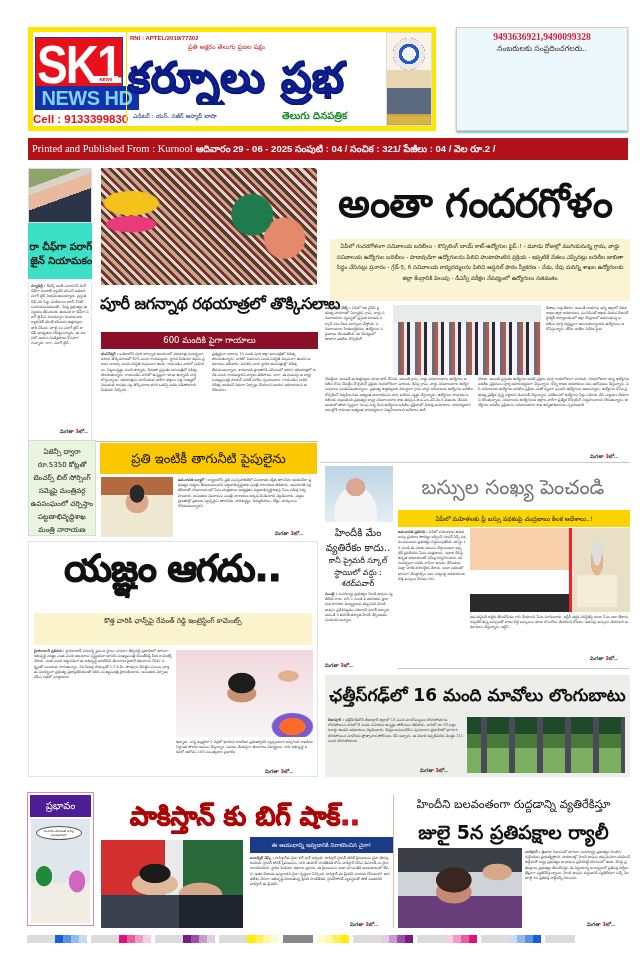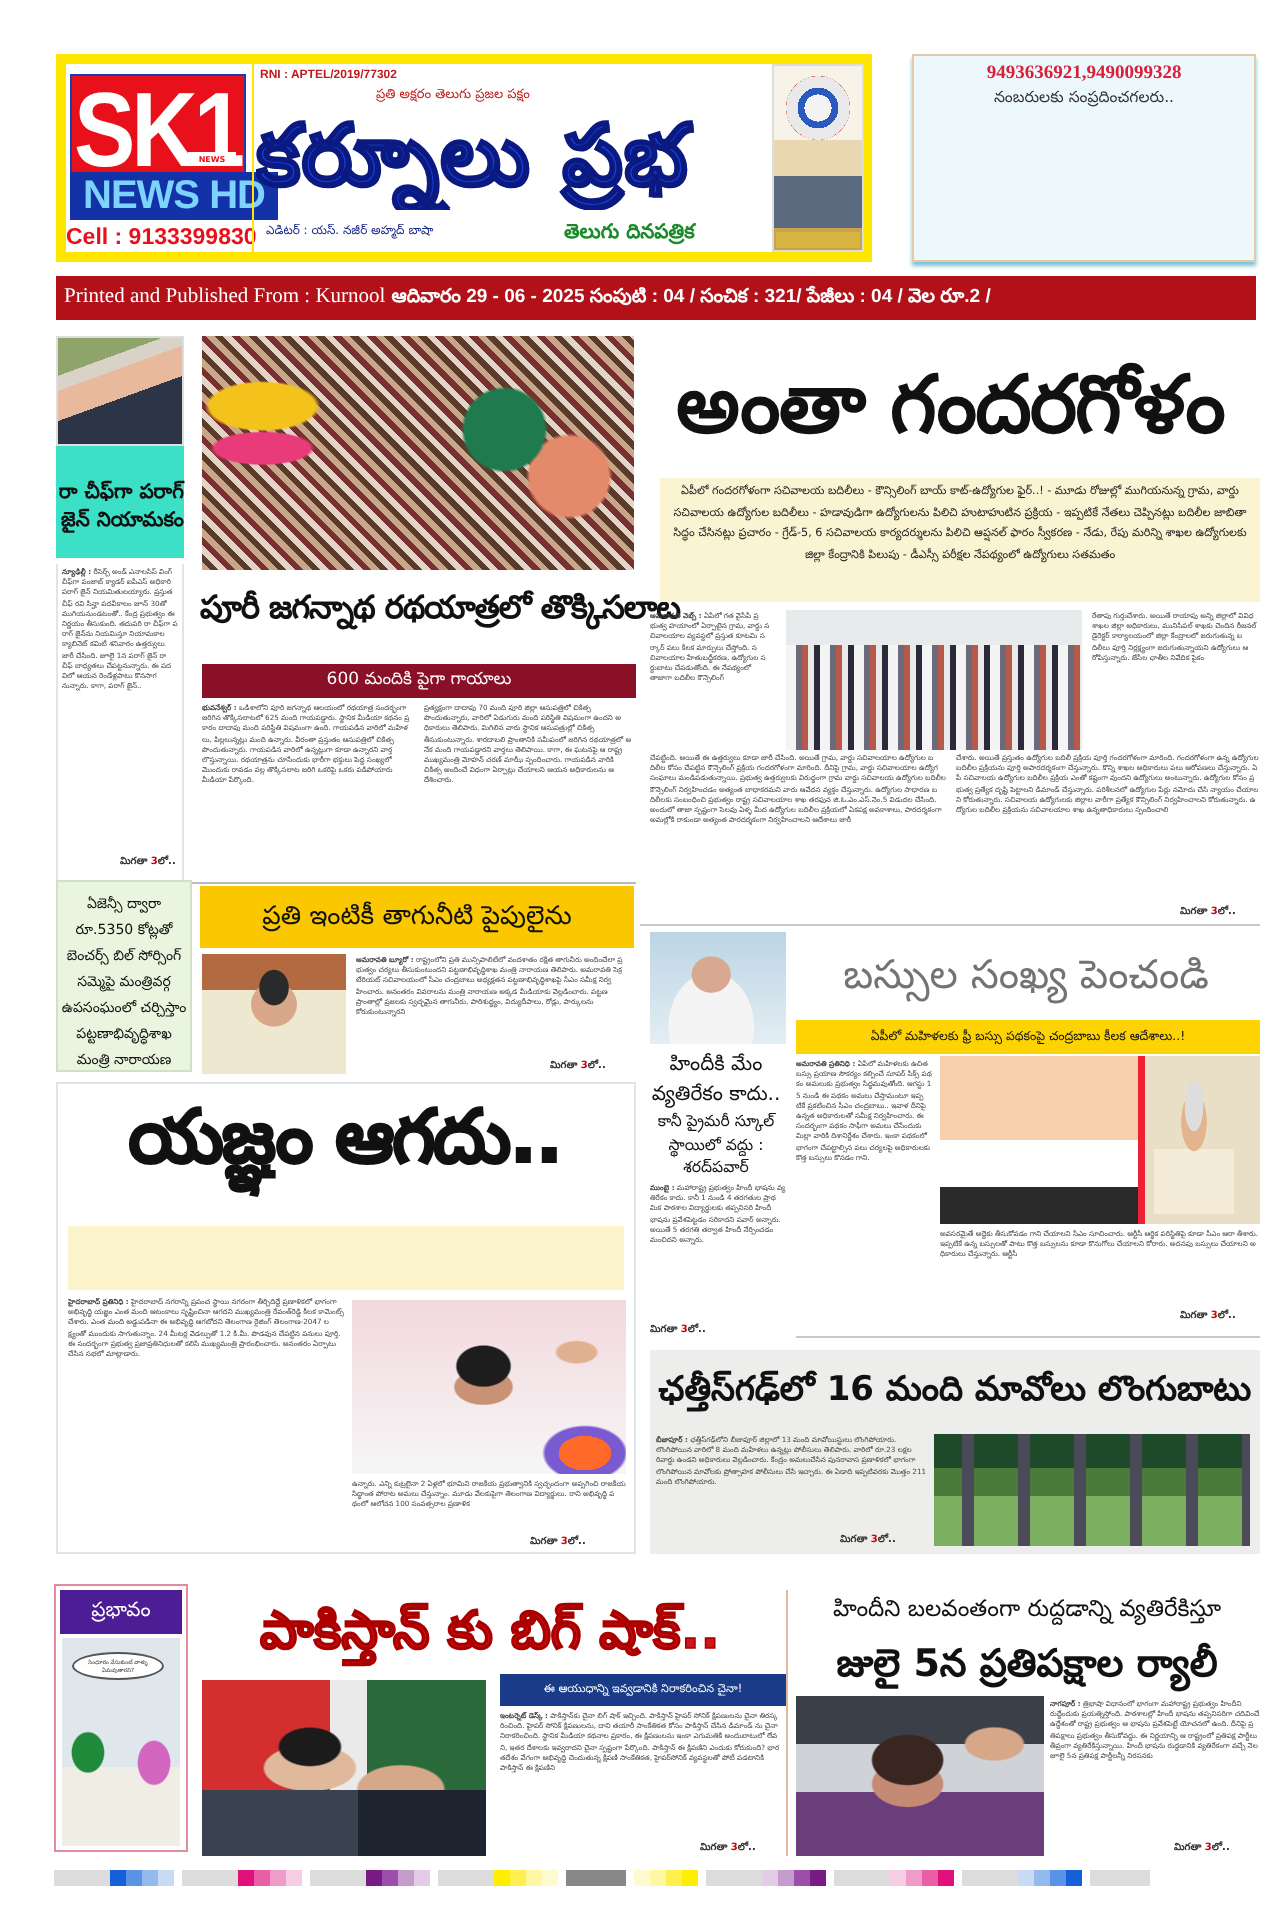--- a/index.html
+++ b/index.html
@@ -260,20 +260,21 @@
 </div>
 <div class="abs photo" id="bus-photo"></div>
 <div class="abs photo" id="bus-photo-face"></div>
 <div class="abs txt" id="bus-body-r">అవసరమైతే అద్దెకు తీసుకోవడం గాని చేయాలని సీఎం సూచించారు. ఆర్టీసీ ఆర్థిక పరిస్థితిపై కూడా సీఎం ఆరా తీశారు. ఇప్పటికే ఉన్న బస్సులతో పాటు కొత్త బస్సులను కూడా కొనుగోలు చేయాలని కోరారు. అదనపు బస్సులు చేయాలని అధికారులు చేస్తున్నారు. ఆర్టీసీ</div>
 <div class="abs more" id="bus-more"><span>మిగతా <b>3</b>లో..</span></div>
 <div class="abs" id="sep2"></div>
 
 <div class="abs" id="yag-box"></div>
 <div class="abs" id="yag-head">యజ్ఞం ఆగదు..</div>
 <div class="abs" id="yag-deck">
+  <div>కొత్త వారికి ఛాన్స్‌పై రేవంత్ రెడ్డి ఇంట్రెస్టింగ్ కామెంట్స్</div>
 </div>
 <div class="abs txt" id="yag-body-l">
   <b>హైదరాబాద్ ప్రతినిధి :</b>
   <span>హైదరాబాద్ నగరాన్ని ప్రపంచ స్థాయి నగరంగా తీర్చిదిద్దే ప్రణాళికలో భాగంగా అభివృద్ధి యజ్ఞం ఎంత మంది ఆటంకాలు సృష్టించినా ఆగదని ముఖ్యమంత్రి రేవంత్‌రెడ్డి కీలక కామెంట్స్ చేశారు. ఎంత మంది అడ్డుపడినా ఈ అభివృద్ధి ఆగబోదని తెలంగాణ రైజింగ్ తెలంగాణ-2047 లక్ష్యంతో ముందుకు సాగుతున్నాం. 24 మీటర్ల వెడల్పుతో 1.2 కి.మీ. పొడవున చేపట్టిన పనులు పూర్తి. ఈ సందర్భంగా ప్రభుత్వ ప్రజాప్రతినిధులతో కలిసి ముఖ్యమంత్రి ప్రారంభించారు. అనంతరం ఏర్పాటు చేసిన సభలో మాట్లాడారు.</span>
 </div>
 <div class="abs photo" id="yag-photo"></div>
 <div class="abs txt" id="yag-body-r">ఉన్నారు. ఎన్ని కుట్రలైనా 2 ఏళ్లలో భూమిని రాజకీయ ప్రభుత్వానికి స్వచ్ఛందంగా అప్పగించి రాజకీయ సిద్ధాంత పోరాట అమలు చేస్తున్నాం. మూడు వేలకుపైగా తెలంగాణ విద్యార్థులు. రాని అభివృద్ధి పథంలో ఆలోచన 100 సంవత్సరాల ప్రణాళిక</div>
 <div class="abs more" id="yag-more"><span>మిగతా <b>3</b>లో..</span></div>
 
 <div class="abs" id="cg-box"></div>

